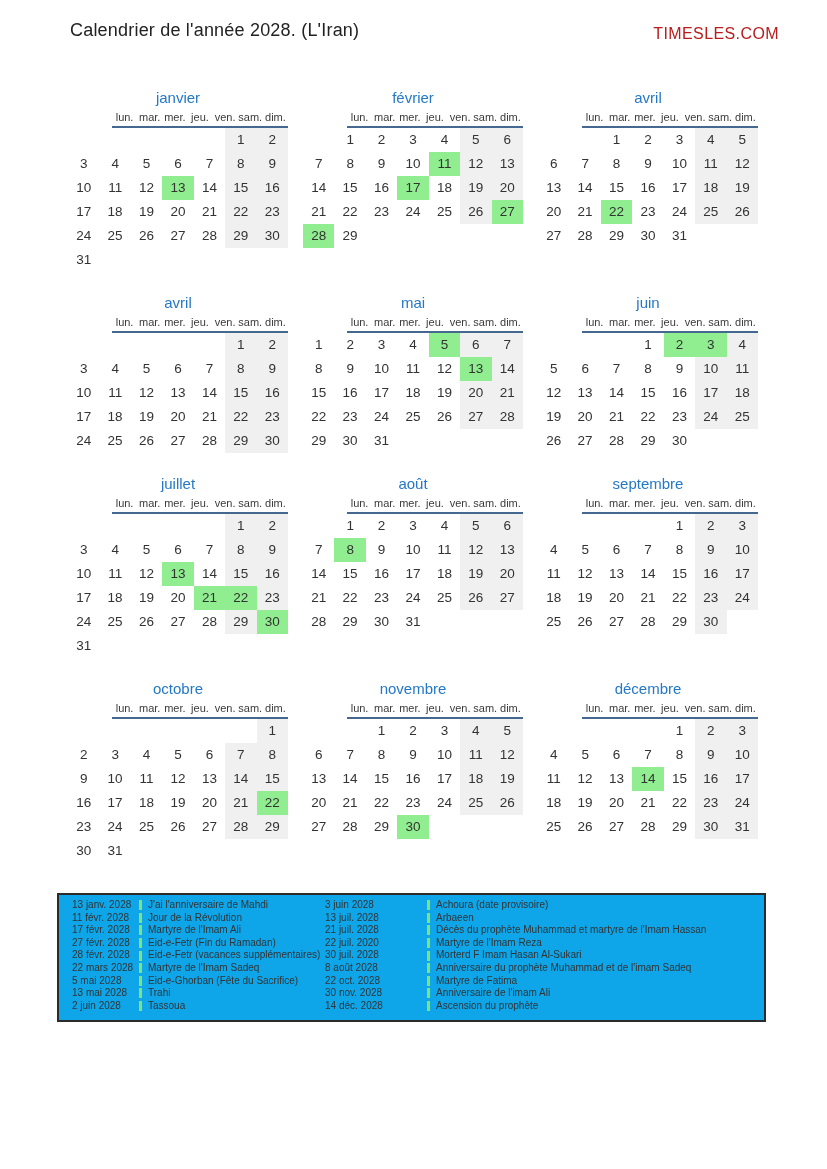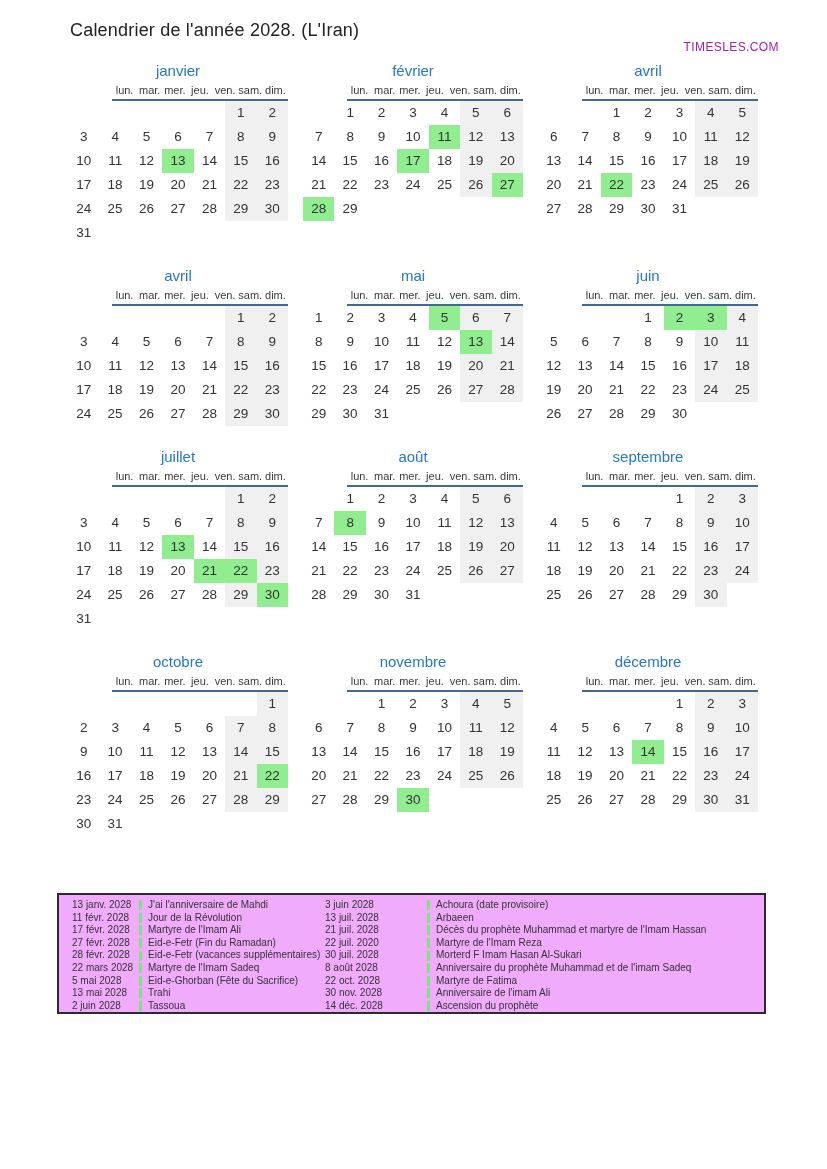--- a/index.html
+++ b/index.html
@@ -3,41 +3,41 @@
 <meta charset="utf-8">
 <style>
   html,body{margin:0;padding:0;}
   body{
     width:827px;height:1169px;position:relative;background:#ffffff;
     font-family:"Liberation Sans","DejaVu Sans",sans-serif;color:#333;
     overflow:hidden;
   }
   .header{position:absolute;top:20px;left:70px;width:709px;display:flex;justify-content:space-between;align-items:flex-start;}
   .page-title{font-size:18px;font-weight:400;color:#222;margin:0;letter-spacing:0.2px;}
-  .site-link{font-size:12px;color:#a21caf;text-decoration:none;letter-spacing:0.4px;margin-top:20px;cursor:pointer;}
+  .site-link{font-size:16px;color:#b91c1c;text-decoration:none;letter-spacing:0.4px;margin-top:5px;cursor:pointer;}
 
   .months{
-    position:absolute;left:68px;top:62px;width:690px;
+    position:absolute;left:68px;top:89px;width:690px;
     display:grid;grid-template-columns:repeat(3,220px);column-gap:15px;row-gap:22px;
     align-items:start;
   }
   .month{width:220px;}
   .month-title{text-align:center;color:#2478c8;font-size:15px;height:22px;line-height:18px;}
   .weekdays{display:grid;grid-template-columns:repeat(7,1fr);border-bottom:2px solid #44688f;padding-bottom:3px;margin-left:44px;}
   .wd{text-align:center;font-size:11px;color:#3a3a3a;}
   .weeks{display:grid;grid-template-columns:repeat(7,1fr);grid-auto-rows:24px;}
   .day{text-align:center;line-height:24px;font-size:13.5px;color:#333;}
   .day.weekend{background:#f0f0f0;}
   .day.holiday{background:#90ee90;}
 
   .legend{
     position:absolute;left:57px;top:893px;width:709px;box-sizing:border-box;
-    border:2px solid #2b2b2b;padding:4px 0 0 13px;
+    border:2px solid #2b2b2b;padding:4px 0 8px 13px;
     display:grid;grid-template-columns:253px 1fr;column-gap:0;
-    background:#f0abfc;
+    background:#0ea5e9;
   }
   .legend-entry{display:flex;align-items:center;height:12.6px;line-height:12.6px;font-size:10px;color:#333;white-space:nowrap;}
   .legend-date{flex:none;width:67px;}
   .col-right .legend-date{width:102px;}
   .legend-bar{flex:none;width:3px;height:10px;background:#7ce47c;margin-right:6px;}
   .legend-label{flex:none;}
 </style>
 </head>
 <body>
 

